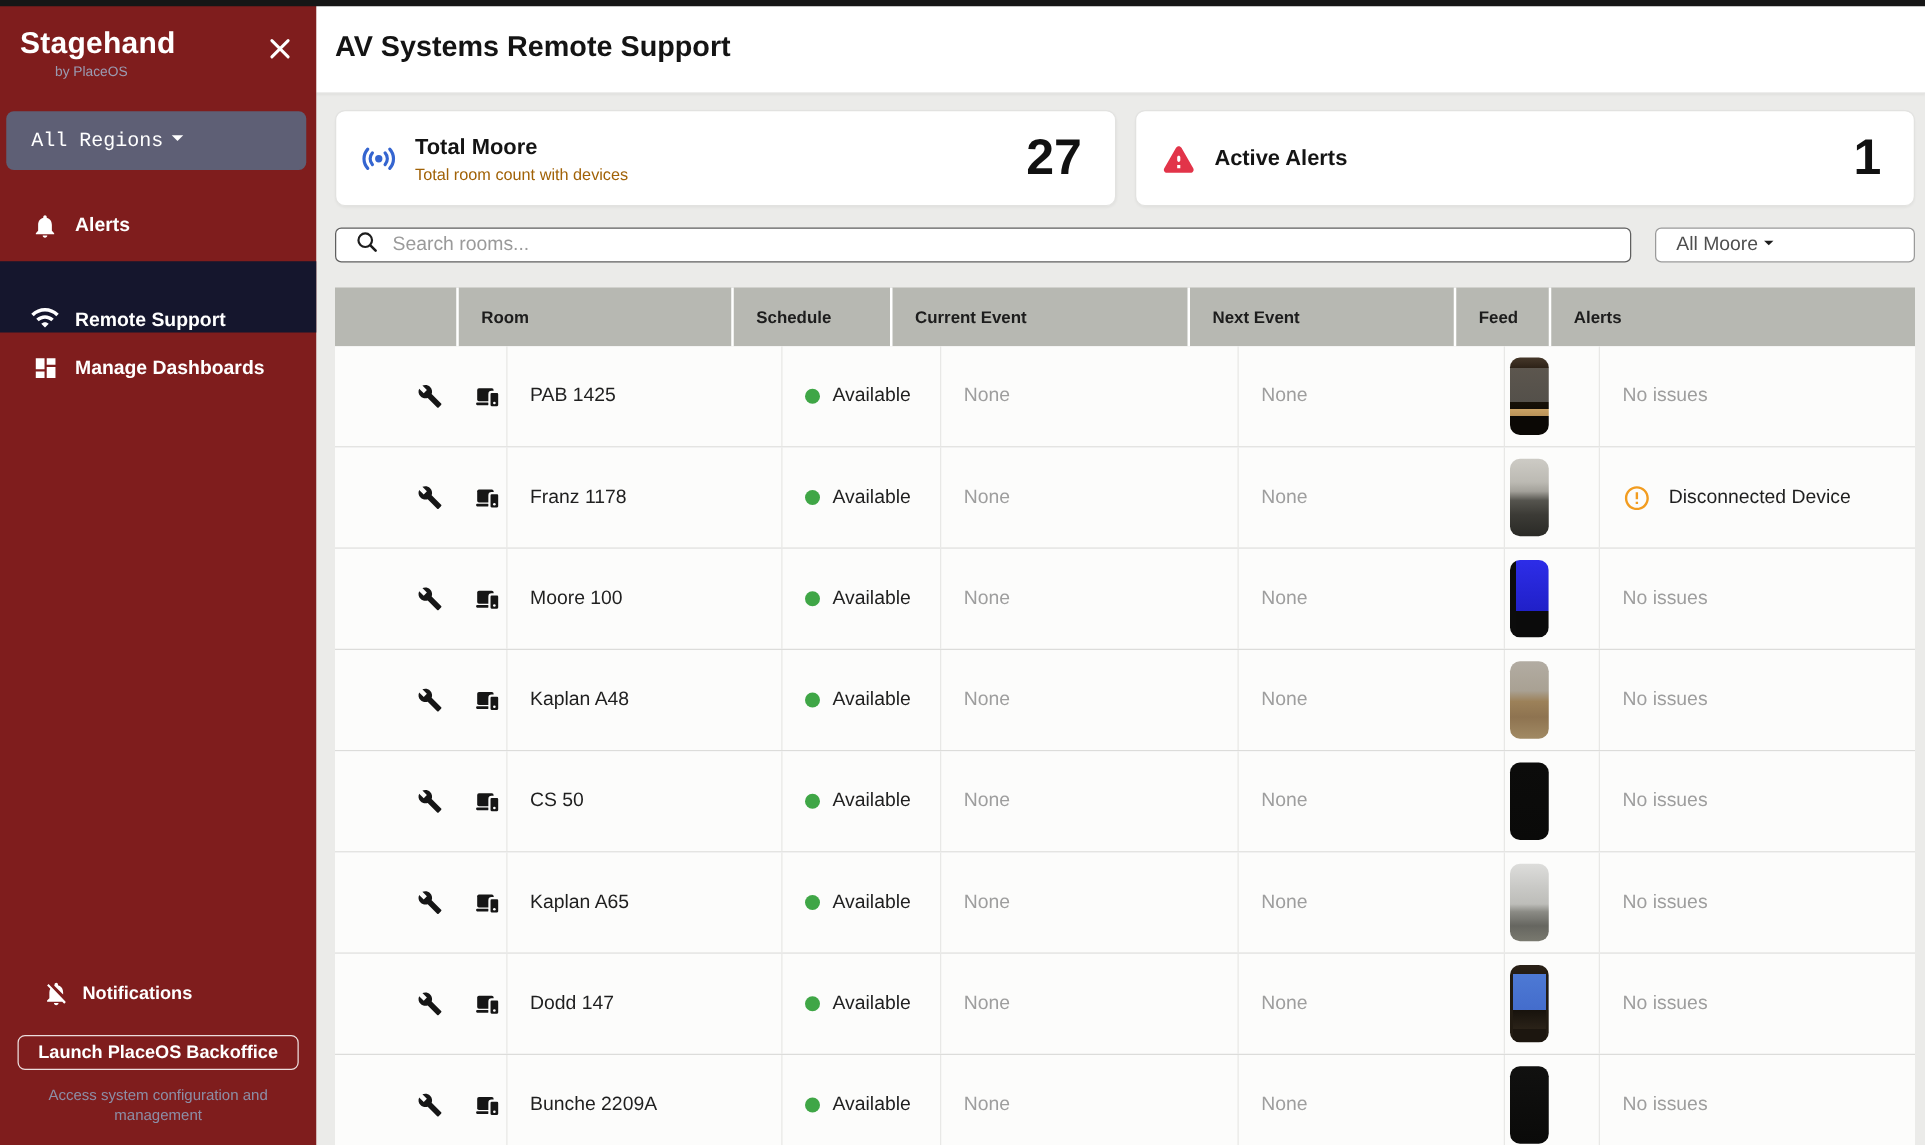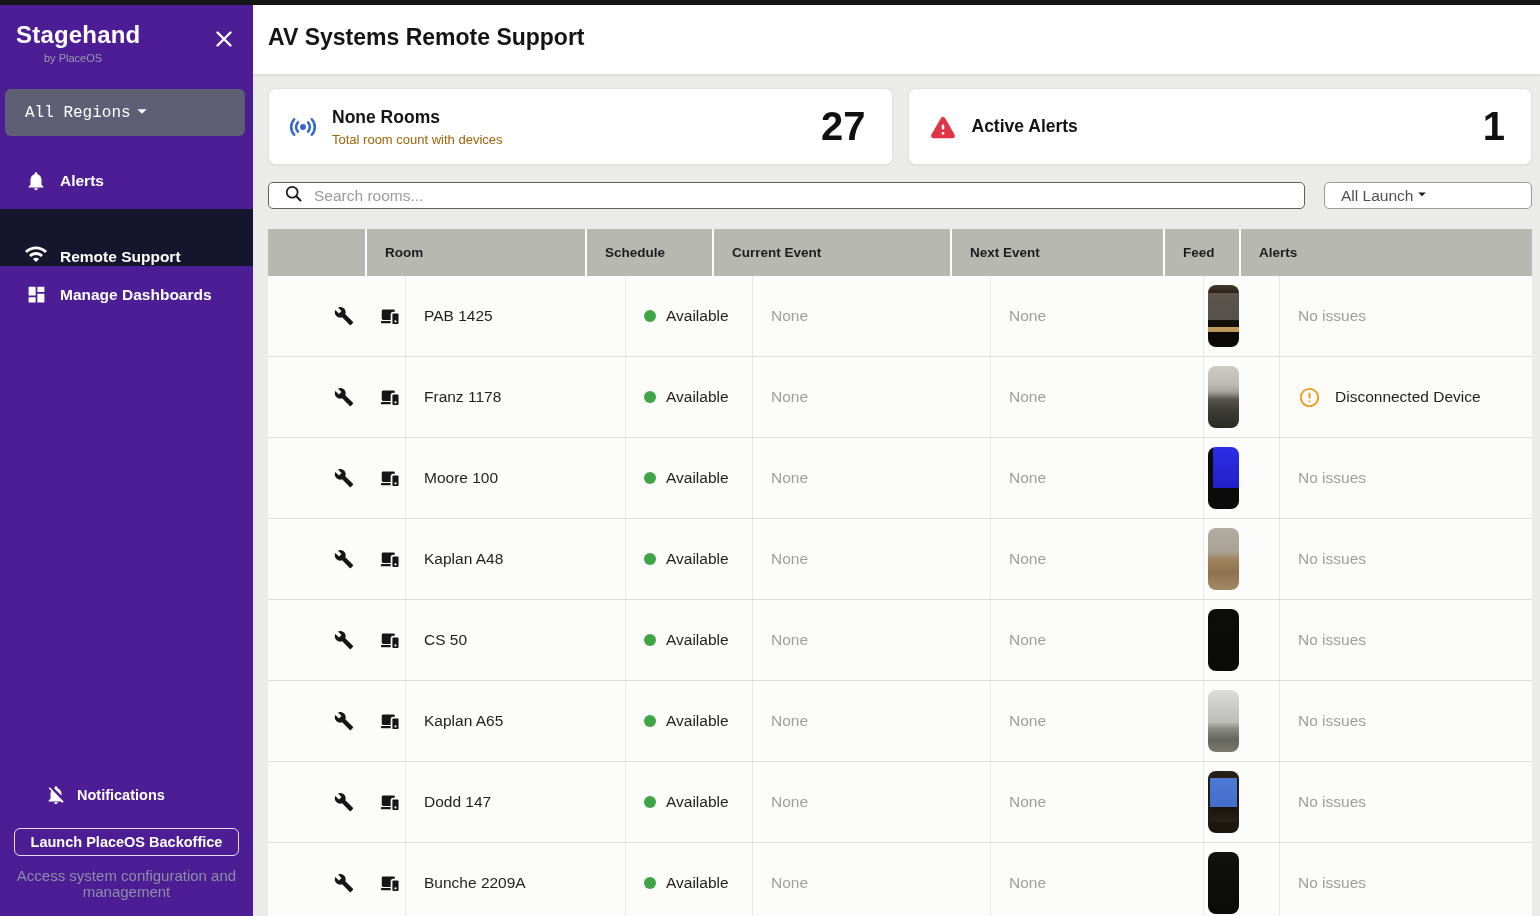--- a/index.html
+++ b/index.html
@@ -1,39 +1,39 @@
 <!DOCTYPE html>
 <html><head>
 <meta charset="utf-8">
 <style>
   * { margin:0; padding:0; box-sizing:border-box; }
   html,body { width:1540px; height:916px; overflow:hidden; font-family:"Liberation Sans", sans-serif; background:#ebebe9; }
   .top-edge { position:absolute; top:0; left:0; width:1540px; height:5px; background:#161616; z-index:50; }
   .app { display:flex; width:1540px; height:916px; }
 
   
-  .sidebar { width:253px; height:916px; background:#4c1d95; display:flex; flex-direction:column; flex-shrink:0; position:relative; color:#fff; }
+  .sidebar { width:253px; height:916px; background:#7f1d1d; display:flex; flex-direction:column; flex-shrink:0; position:relative; color:#fff; }
   .side-head { padding:21px 16px 0 16px; position:relative; }
   .app-name { font-size:24px; font-weight:bold; letter-spacing:.2px; }
   .app-sub { font-size:11px; color:#9a9bb1; margin-top:3px;padding-left:28px; }
   .close-btn { position:absolute; top:26px; right:14px; width:30px; height:30px; cursor:pointer; display:flex; align-items:center; justify-content:center; }
   .region-select { margin:25px 8px 0 5px; height:47px; background:#5e5f75; border-radius:6px; display:flex; align-items:center; padding:0 18px 0 20px; cursor:pointer; }
   .region-select .lbl { font-size:16px; color:#fff;font-family:Liberation Mono, monospace; }
   .region-select svg { margin-left:auto; }
   .nav { margin-top:16px; }
   .nav-item { height:57px; display:flex; align-items:center; padding-left:24px; cursor:pointer; }
   .nav-item.active { background:#15162d;align-items:flex-end; }
   .nav-item .nav-icon { width:24px; height:24px; margin-right:12px; display:flex; align-items:center; justify-content:center; }
   .nav-item .nav-label { font-size:15.5px; font-weight:600; color:#fff; }
   .side-bottom { margin-top:auto; padding:0 0 16px 0; }
-  .notif-row { display:flex; align-items:center; padding-left:45px; margin-bottom:22px; }
+  .notif-row { display:flex; align-items:center; padding-left:34px; margin-bottom:22px; }
   .notif-row .nav-icon { width:22px; height:22px; margin-right:10px; }
   .notif-row .nav-label { font-size:14.5px; font-weight:600; }
   .backoffice-btn { display:block; margin:0 14px; width:225px; height:28px; background:transparent; border:1px solid rgba(255,255,255,.85); border-radius:6px; color:#fff; font-size:14.5px; font-weight:bold; font-family:inherit; cursor:pointer; }
-  .backoffice-cap { margin:12px 14px 0 14px; text-align:center; font-size:15px; line-height:16px; color:#8d8ea6; }
+  .backoffice-cap { margin:12px 14px 0 14px; text-align:center; font-size:12px; line-height:16px; color:#8d8ea6; }
 
   
   .main { flex:1; height:648px; display:flex; flex-direction:column; background:#ebebe9; }
   .page-header { height:75px; background:#fff; border-bottom:1px solid #dcdcda; box-shadow:0 1px 2px rgba(0,0,0,.05); padding:24px 0 0 15px; flex-shrink:0; }
   .page-title { font-size:23px; font-weight:bold; color:#141414; }
 
   .cards-row { display:flex; gap:15px; margin:13px 8px 0 15px; }
   .stat-card { flex:1; height:77px; background:#fff; border:1px solid #e2e2e0; border-radius:8px; box-shadow:0 1px 2px rgba(0,0,0,.04); display:flex; align-items:center; padding:0 26px 0 18px; }
   .stat-icon { width:32px; height:32px; display:flex; align-items:center; justify-content:center; flex-shrink:0; }
   .stat-text { margin-left:13px; }
@@ -146,21 +146,21 @@
         <span class="stat-icon">
           <svg width="32" height="32" viewBox="0 0 24 24" fill="none" stroke="#3565d0" stroke-width="1.9" stroke-linecap="round">
             <circle cx="12" cy="12" r="2.2" fill="#3565d0" stroke="none"></circle>
             <path d="M8.2 15.5 A5.2 5.2 0 0 1 8.2 8.5"></path>
             <path d="M5.4 17.8 A8.6 8.6 0 0 1 5.4 6.2"></path>
             <path d="M15.8 8.5 A5.2 5.2 0 0 1 15.8 15.5"></path>
             <path d="M18.6 6.2 A8.6 8.6 0 0 1 18.6 17.8"></path>
           </svg>
         </span>
         <div class="stat-text">
-          <div class="stat-title">None Rooms</div>
+          <div class="stat-title">Total Moore</div>
           <div class="stat-sub">Total room count with devices</div>
         </div>
         <div class="stat-value">27</div>
       </div>
 
       <div class="stat-card">
         <span class="stat-icon">
           <svg width="30" height="30" viewBox="0 0 24 24" fill="#e23449">
               <path d="M4.47 21h15.06c1.54 0 2.5-1.67 1.73-3L13.73 4.99c-.77-1.33-2.69-1.33-3.46 0L2.74 18c-.77 1.33.19 3 1.73 3zM12 14c-.55 0-1-.45-1-1v-2c0-.55.45-1 1-1s1 .45 1 1v2c0 .55-.45 1-1 1zm1 4h-2v-2h2v2z"></path>
             </svg>
@@ -176,21 +176,21 @@
       <div class="search-box">
         <span>
           <svg width="21" height="21" viewBox="0 0 24 24" fill="none" stroke="#1d1d1d" stroke-width="2">
               <circle cx="10.5" cy="10.5" r="6.2"></circle>
               <path d="M15.2 15.2 L20 20" stroke-width="2.4" stroke-linecap="round"></path>
             </svg>
         </span>
         <input type="text" placeholder="Search rooms..." style="">
       </div>
       <div class="filter-select">
-        <span class="lbl">All Launch</span>
+        <span class="lbl">All Moore</span>
         <span>
           <svg width="18" height="18" viewBox="0 0 24 24">
               <path d="M7 10l5 5 5-5z" fill="#1d1d1d"></path>
             </svg>
         </span>
       </div>
     </div>
 
     <div class="rooms-table">
       <div class="t-head">

